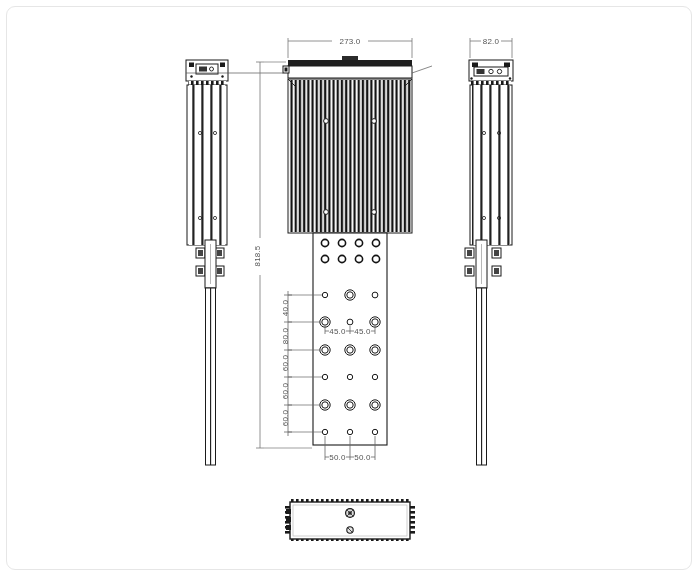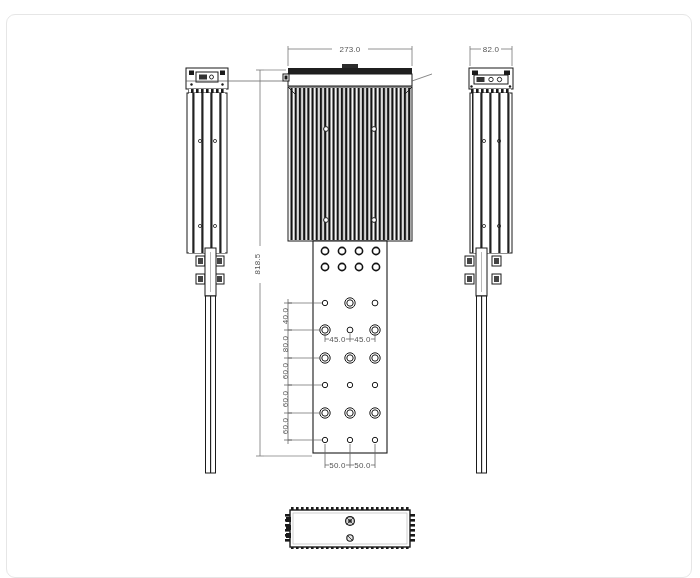--- a/index.html
+++ b/index.html
@@ -9,21 +9,21 @@
   }
   body {
     width: 700px;
     height: 578px;
     font-family: "Liberation Sans", sans-serif;
     position: relative;
     overflow: hidden;
   }
   #drawing-root {
     position: absolute;
-    left: 0; top: 8px;
+    left: 0; top: 0;
     width: 700px;
     height: 540px;
   }
   svg.cad {
     position: absolute;
     left: 0; top: 0;
     width: 700px;
     height: 578px;
     display: block;
   }

